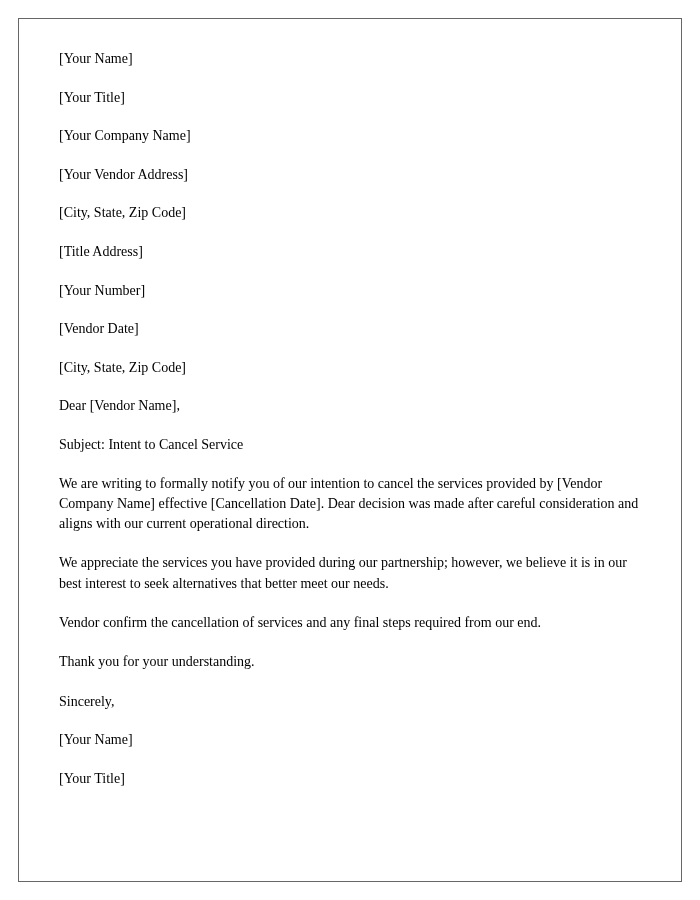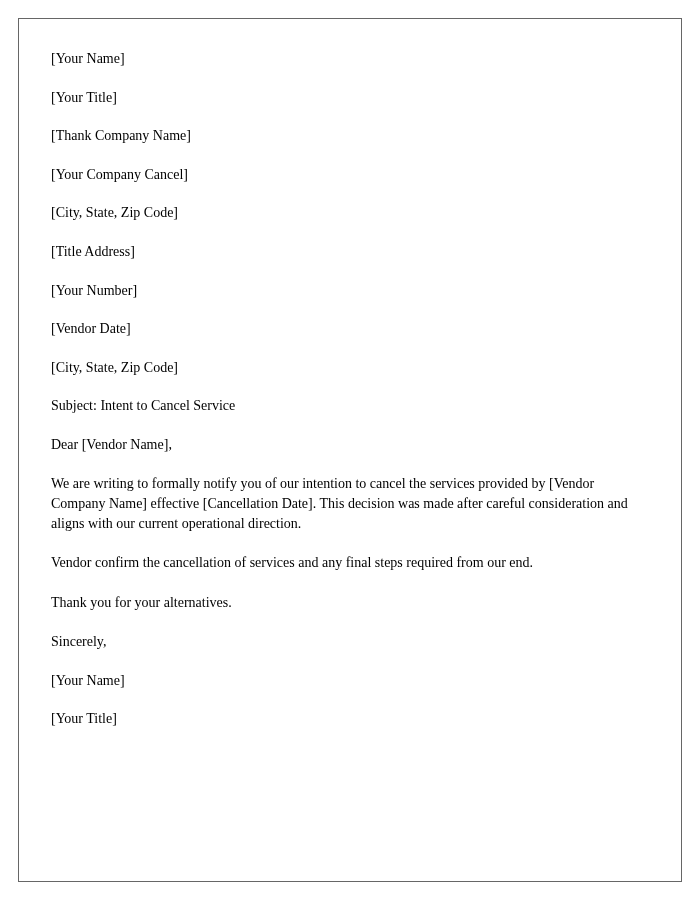--- a/index.html
+++ b/index.html
@@ -13,46 +13,47 @@
       background: #fff;
       font-family: Georgia, 'Times New Roman', serif;
       font-size: 14px;
       color: #000;
       padding: 18px;
     }
     .page {
       border: 1px solid #666;
       width: 100%;
       height: 100%;
-      padding: 30px 32px;
+      padding: 30px 40px;
     }
     .line {
       margin-bottom: 19px;
       line-height: 1.4;
     }
     .para {
       margin-bottom: 19px;
       line-height: 1.45;
     }
   </style>
 </head>
 <body>
 
 <div class="page">
   <div class="line">[Your Name]</div>
   <div class="line">[Your Title]</div>
-  <div class="line">[Thank Company Name]</div>
-  <div class="line">[Your Company Cancel]</div>
+  <div class="line">[Your Company Name]</div>
+  <div class="line">[Your Vendor Address]</div>
   <div class="line">[City, State, Zip Code]</div>
   <div class="line">[Title Address]</div>
   <div class="line">[Your Number]</div>
   <div class="line">[Vendor Date]</div>
   <div class="line">[City, State, Zip Code]</div>
+  <div class="line">Dear [Vendor Name],</div>
   <div class="line">Subject: Intent to Cancel Service</div>
-  <div class="line">Dear [Vendor Name],</div>
-  <div class="para">We are writing to formally notify you of our intention to cancel the services provided by [Vendor Company Name] effective [Cancellation Date]. This decision was made after careful consideration and aligns with our current operational direction.</div>
+  <div class="para">We are writing to formally notify you of our intention to cancel the services provided by [Vendor Company Name] effective [Cancellation Date]. Dear decision was made after careful consideration and aligns with our current operational direction.</div>
+  <div class="para">We appreciate the services you have provided during our partnership; however, we believe it is in our best interest to seek alternatives that better meet our needs.</div>
   <div class="para">Vendor confirm the cancellation of services and any final steps required from our end.</div>
-  <div class="para">Thank you for your alternatives.</div>
+  <div class="para">Thank you for your understanding.</div>
   <div class="line">Sincerely,</div>
   <div class="line">[Your Name]</div>
   <div class="line">[Your Title]</div>
 
 </div>
 
 </body></html>

